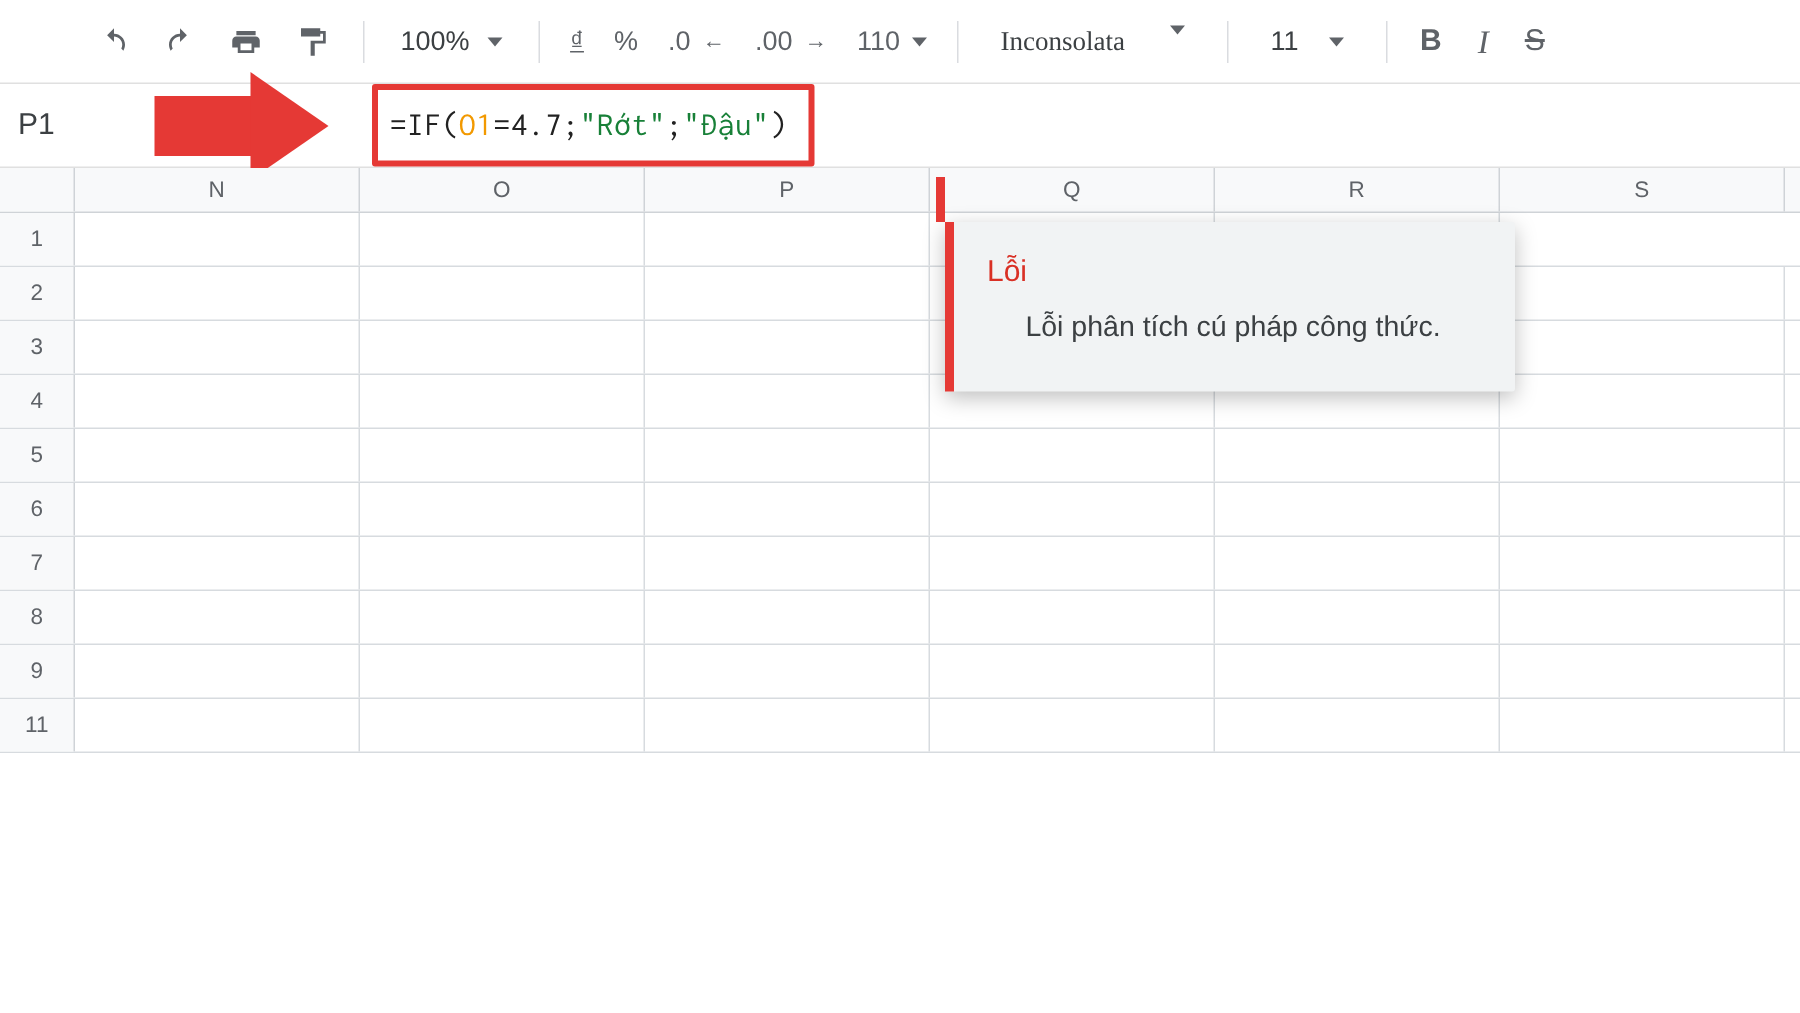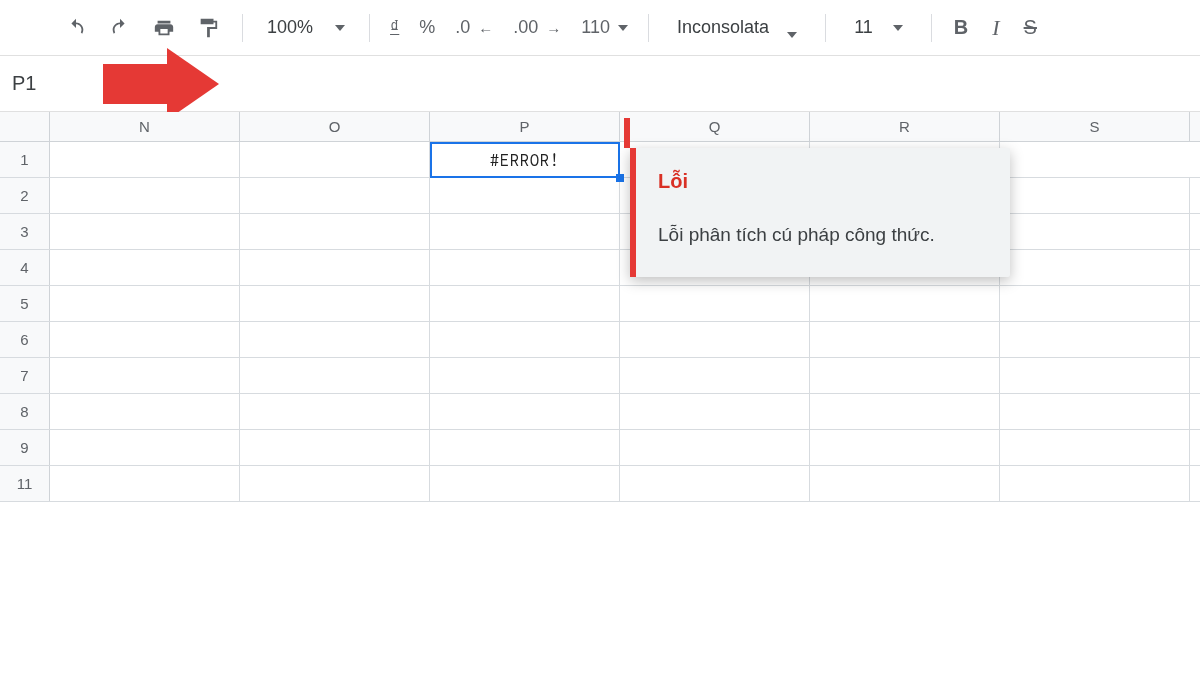--- a/index.html
+++ b/index.html
@@ -4,25 +4,25 @@
 <style>
   * { box-sizing: border-box; }
   html, body { margin:0; padding:0; font-family: Arial, "Helvetica Neue", sans-serif; background:#fff; color:#222; }
   body { width:1200px; height:675px; overflow:hidden; position:relative; }
 
   
   .toolbar { height:56px; display:flex; align-items:center; padding:0 12px 0 56px; gap:4px; border-bottom:1px solid #e0e0e0; font-size:18px; color:#5f6368;}
   .tbtn { width:40px; height:40px; display:flex; align-items:center; justify-content:center; border-radius:4px; cursor:pointer; }
   .tbtn svg { width:22px; height:22px; fill:#5f6368; }
   .tsep { width:1px; height:28px; background:#dadce0; margin:0 10px; }
-  .zoom { display:flex; align-items:center; gap:22px; padding:0 10px; font-size:18px; color:#3c4043;}
+  .zoom { display:flex; align-items:center; gap:12px; padding:0 10px; font-size:18px; color:#3c4043;}
   .caret { width:0; height:0; border-left:5px solid transparent; border-right:5px solid transparent; border-top:6px solid #5f6368; }
   .fmt { display:flex; align-items:center; gap:20px; padding:0 6px; color:#5f6368; font-size:18px;}
   .fmt span { display:flex; align-items:center; gap:8px; }
-  .font { display:flex; align-items:flex-end; gap:18px; font-size:18px; color:#3c4043; padding:0 14px;}
+  .font { display:flex; align-items:flex-start; gap:30px; font-size:18px; color:#3c4043; padding:0 14px;font-family:Liberation Serif, serif;}
   .size { display:flex; align-items:center; gap:20px; font-size:18px; color:#3c4043; padding:0 14px;}
   .styles { display:flex; align-items:center; gap:24px; font-size:20px; color:#5f6368; padding:0 8px; }
   .bold { font-weight:700; }
   .italic { font-style:italic; font-family:"Times New Roman",serif; font-size:22px; }
   .strike { text-decoration:line-through; }
 
   
   .fxrow { height:56px; display:flex; border-bottom:1px solid #e0e0e0; position:relative; }
   .namebox { width:78px; height:100%; display:flex; align-items:center; padding-left:12px; font-size:20px; color:#3c4043; }
   .arrow-cell { width:170px; height:100%; display:flex; align-items:center; justify-content:center; }
@@ -47,22 +47,22 @@
   .cell.center { justify-content:center; }
 
   
   .sel-wrap { position:absolute; left:430px; top:30px; width:190px; height:36px; pointer-events:none; }
   .sel { position:absolute; inset:0; border:2px solid #1a73e8; background:#fff; display:flex; align-items:center; justify-content:center; font-family:Inconsolata, monospace; font-size:18px; color:#222; letter-spacing:1px; }
   .sel-handle { position:absolute; right:-4px; bottom:-4px; width:8px; height:8px; background:#1a73e8; }
 
   
   .tooltip { position:absolute; left:630px; top:36px; width:380px; background:#f1f3f4; box-shadow:0 4px 14px rgba(0,0,0,0.25); border-radius:2px; padding:22px 24px 28px 28px; }
   .tooltip::before { content:""; position:absolute; left:0; top:0; bottom:0; width:6px; background:#e53935; }
-  .tt-title { color:#d93025; font-weight:700; font-size:20px; margin-bottom:28px; }
-  .tt-body  { color:#3c4043; font-size:19px; line-height:1.45; }
+  .tt-title { color:#d93025; font-weight:400; font-size:20px; margin-bottom:12px; }
+  .tt-body  { color:#3c4043; font-size:19px; line-height:1.45;text-align:center; }
   .tt-tab { position:absolute; left:-6px; top:-30px; width:6px; height:30px; background:#e53935; }
 </style>
 </head>
 <body>
 
 <div class="toolbar">
   <div class="tbtn">
     <svg viewBox="0 0 24 24">
         <path d="M12 5V2L7 7l5 5V8c3.3 0 6 2.7 6 6 0 1-.3 2-.7 2.8l1.5 1.5C19.5 17 20 15.6 20 14c0-4.4-3.6-8-8-8z"></path>
       </svg>
@@ -129,20 +129,29 @@
   </div>
 </div>
 
 <div class="fxrow">
   <div class="namebox">P1</div>
   <div class="arrow-cell">
     <div class="big-arrow">
       <div class="shaft"></div>
         <div class="head"></div>
     </div>
+  </div>
+  <div class="fx-highlight">
+    <span class="fx-black">=IF(</span>
+    <span class="fx-orange">O1</span>
+    <span class="fx-black">=4.7;</span>
+    <span class="fx-green">"Rớt"</span>
+    <span class="fx-black">; </span>
+    <span class="fx-green">"Đậu"</span>
+    <span class="fx-black">)</span>
   </div>
 </div>
 
 <div class="grid">
   <div class="colhdr">
     <div class="corner"></div>
     <div class="ch">N</div>
     <div class="ch">O</div>
     <div class="ch">P</div>
     <div class="ch">Q</div>
@@ -233,25 +242,19 @@
   <div class="row">
       <div class="rh">11</div>
       <div class="cell"></div>
       <div class="cell"></div>
       <div class="cell"></div>
       <div class="cell"></div>
       <div class="cell"></div>
       <div class="cell"></div>
     </div>
 
-  <div class="sel-wrap">
-    <div class="sel">
-      <span>#ERROR!</span>
-    </div>
-    <div class="sel-handle"></div>
-  </div>
 
   <div class="tooltip">
     <div class="tt-tab"></div>
     <div class="tt-title">Lỗi</div>
     <div class="tt-body">Lỗi phân tích cú pháp công thức.</div>
   </div>
 </div>
 
 </body></html>

